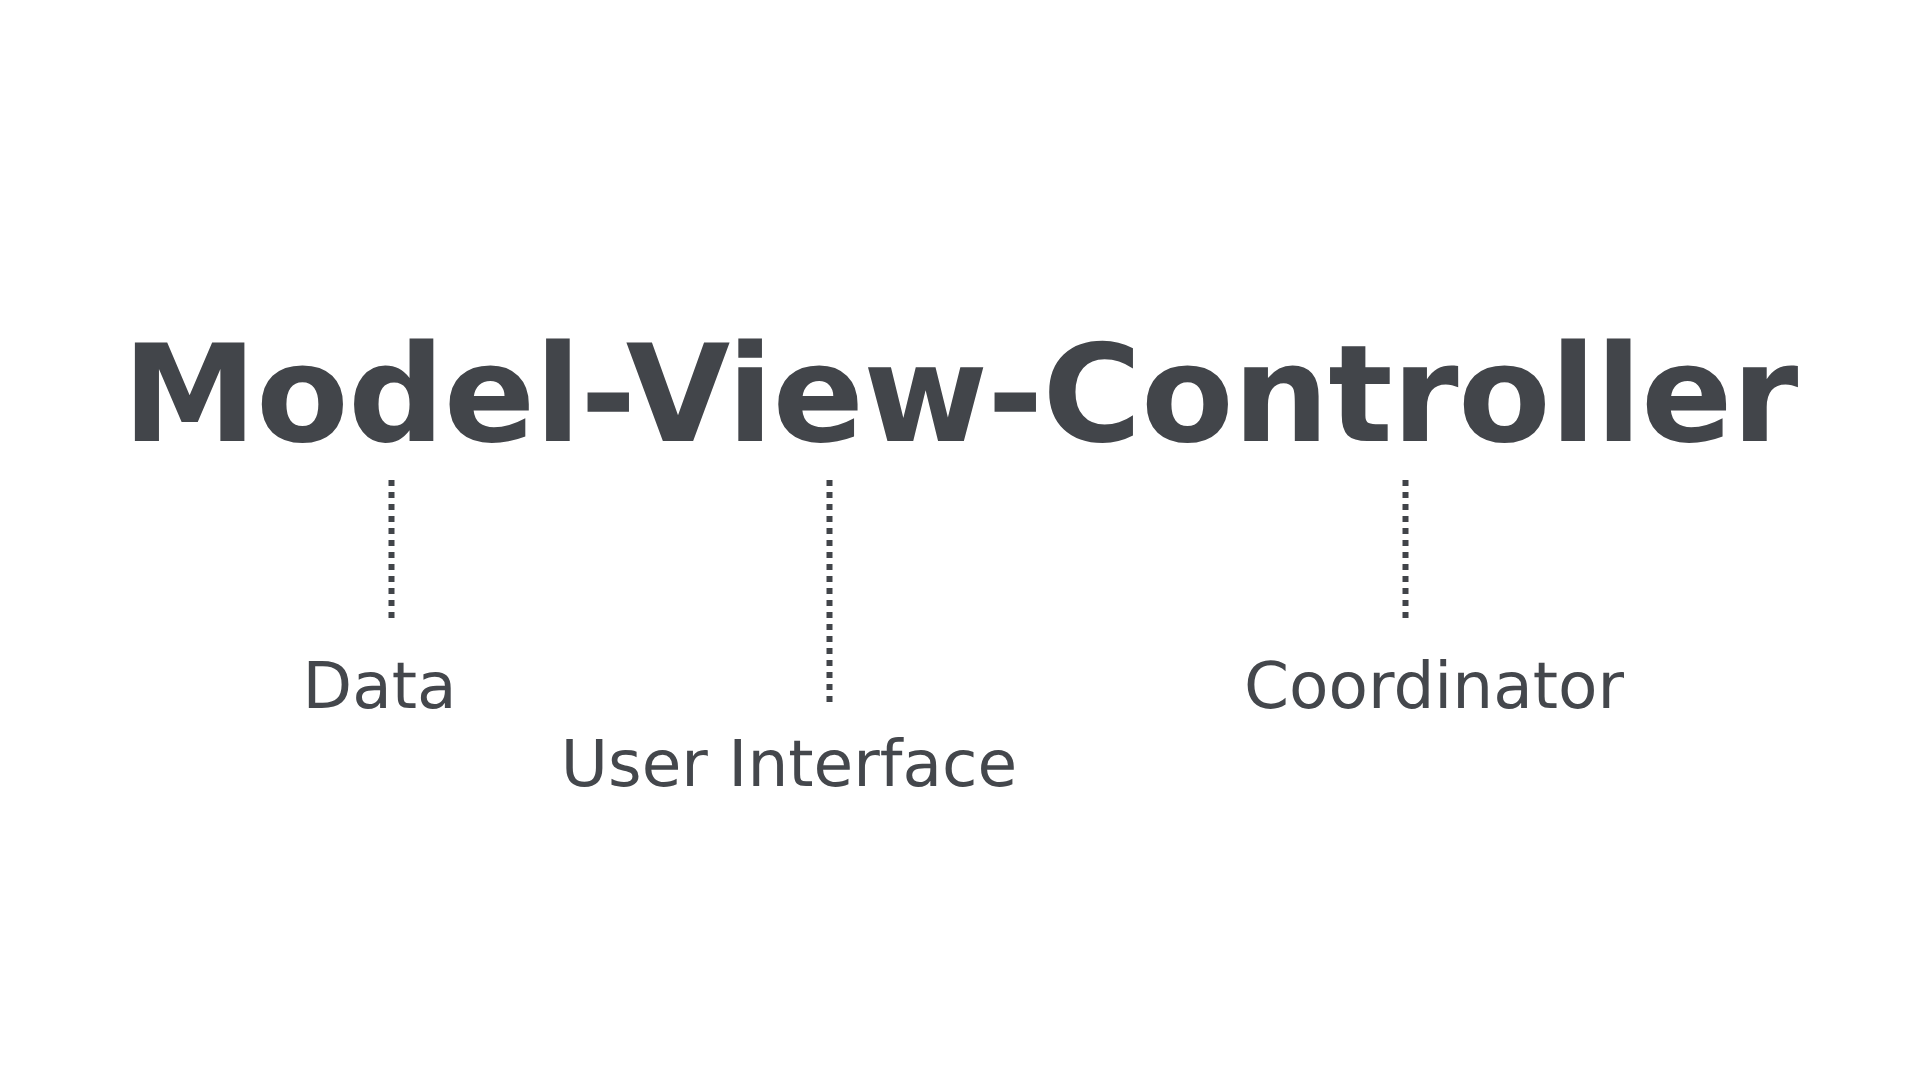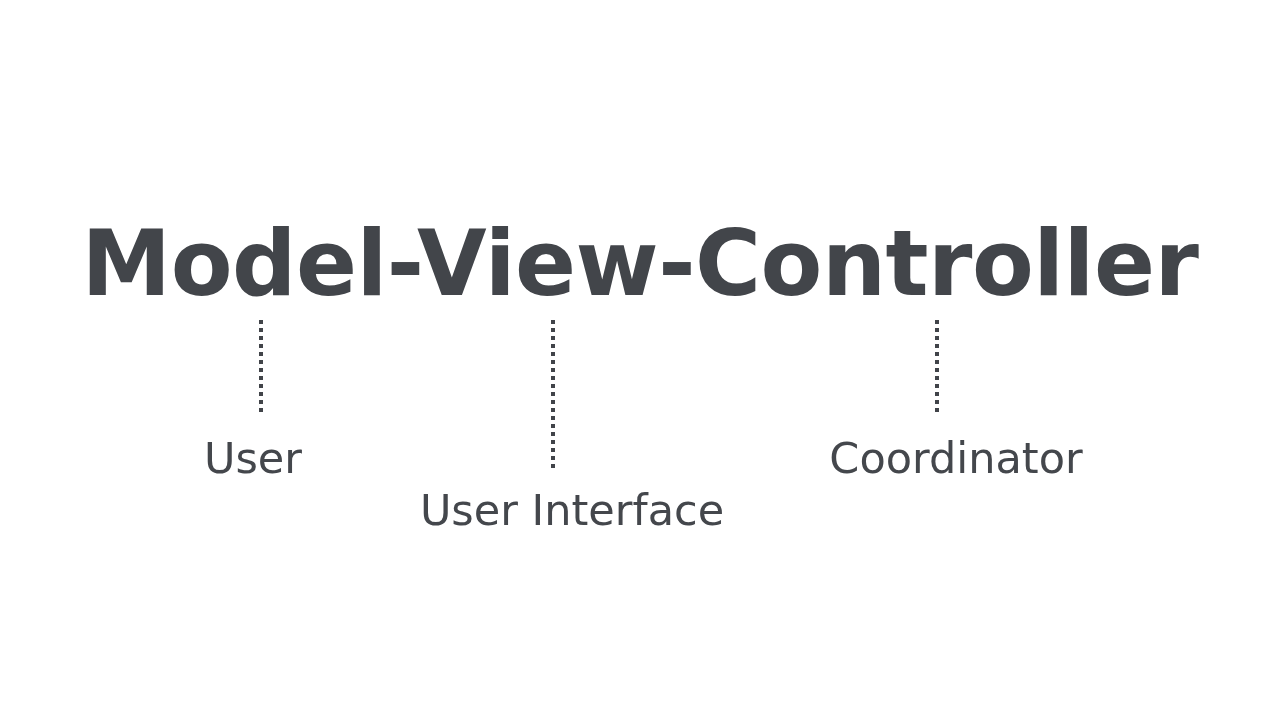--- a/index.html
+++ b/index.html
@@ -62,31 +62,31 @@
     font-family: "DejaVu Sans", sans-serif;
     font-weight: 400;
     font-size: 43px;
     line-height: 50px;
     color: #44474c;
     white-space: nowrap;
     text-align: center;
     transform: translateX(-50%);
   }
   #label-data       { left: 253px; top: 385px; }
-  #label-ui         { left: 572px; top: 437px; }
+  #label-ui         { left: 526px; top: 437px; }
   #label-coordinator{ left: 956px; top: 385px; }
 </style>
 </head>
 <body>
 
 <div id="slide">
 
   <div id="title">Model-View-Controller</div>
 
   <div class="leader" id="leader-model"></div>
   <div class="leader" id="leader-view"></div>
   <div class="leader" id="leader-controller"></div>
 
-  <div class="leaf-label" id="label-data">User</div>
+  <div class="leaf-label" id="label-data">Data</div>
   <div class="leaf-label" id="label-ui">User Interface</div>
   <div class="leaf-label" id="label-coordinator">Coordinator</div>
 
 </div>
 
 </body></html>

